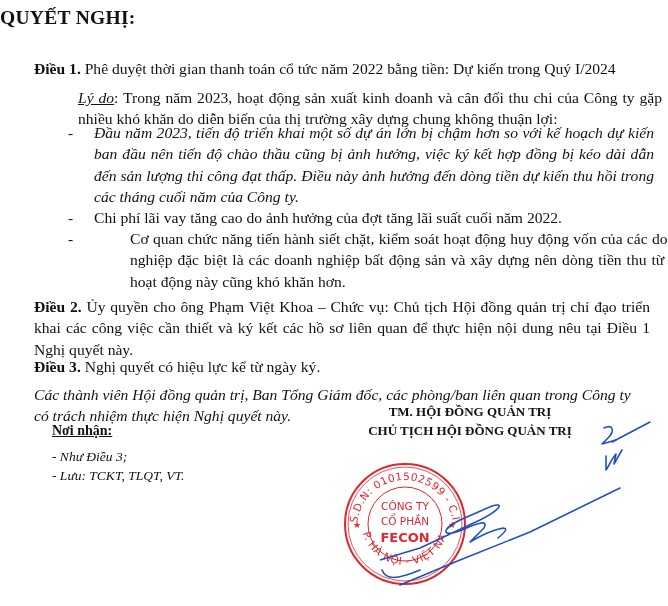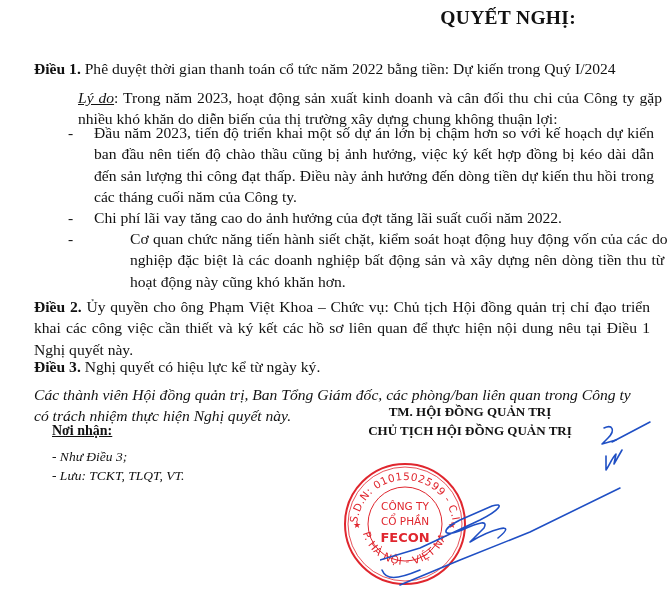--- a/index.html
+++ b/index.html
@@ -5,21 +5,21 @@
     html, body { margin: 0; padding: 0; background: #ffffff; }
     body {
       width: 668px; height: 606px; position: relative; overflow: hidden;
       font-family: "Liberation Serif", "DejaVu Serif", serif;
       color: #111111;
       font-size: 15.6px;
       line-height: 21.3px;
     }
     .page { position: absolute; left: 0; top: 0; width: 668px; height: 606px; }
     .title {
-      position: absolute; top: 7px; left: 0; width: 576px; text-align: right;
+      position: absolute; top: 7px; left: 0; width: 576px; text-align: left;
       font-weight: bold; font-size: 19.5px; letter-spacing: 0.3px;
     }
     .p { position: absolute; left: 26px; width: 632px; margin: 8px; }
     .b { font-weight: bold; }
     .u-it { font-style: italic; text-decoration: underline; }
     .indent { left: 70px; width: 584px; }
     .bullet { position: absolute; left: 68px; width: 600px; }
     .bullet .dash { position: absolute; left: 0; top: 0; width: 20px; }
     .bullet .text { position: absolute; left: 26px; width: 560px; }
     .recipients { position: absolute; left: 52px; top: 420px; width: 260px; }
@@ -46,21 +46,21 @@
   <p class="p" style="top:50px;">
     <span class="b">Điều 1.</span><span> Phê duyệt thời gian thanh toán cổ tức năm 2022 bằng tiền: Dự kiến trong Quý I/2024</span>
   </p>
 
   <p class="p indent" style="top:79px; text-align:justify;">
     <span class="u-it">Lý do</span><span>: Trong năm 2023, hoạt động sản xuất kinh doanh và cân đối thu chi của Công ty gặp nhiều khó khăn do diễn biến của thị trường xây dựng chung không thuận lợi:</span>
   </p>
 
   <div class="bullet" style="top:122px;">
     <span class="dash">-</span>
-    <span class="text" style="text-align:justify;">Đầu năm 2023, tiến độ triển khai một số dự án lớn bị chậm hơn so với kế hoạch dự kiến ban đầu nên tiến độ chào thầu cũng bị ảnh hưởng, việc ký kết hợp đồng bị kéo dài dẫn đến sản lượng thi công đạt thấp. Điều này ảnh hưởng đến dòng tiền dự kiến thu hồi trong các tháng cuối năm của Công ty.</span>
+    <span class="text" style="text-align:justify;font-style:italic;">Đầu năm 2023, tiến độ triển khai một số dự án lớn bị chậm hơn so với kế hoạch dự kiến ban đầu nên tiến độ chào thầu cũng bị ảnh hưởng, việc ký kết hợp đồng bị kéo dài dẫn đến sản lượng thi công đạt thấp. Điều này ảnh hưởng đến dòng tiền dự kiến thu hồi trong các tháng cuối năm của Công ty.</span>
   </div>
 
   <div class="bullet" style="top:207px;">
     <span class="dash">-</span>
     <span class="text">Chi phí lãi vay tăng cao do ảnh hưởng của đợt tăng lãi suất cuối năm 2022.</span>
   </div>
 
   <div class="bullet" style="top:228px;">
     <span class="dash">-</span>
     <span class="text" style="text-align:justify;margin-left:36px;">Cơ quan chức năng tiến hành siết chặt, kiểm soát hoạt động huy động vốn của các doanh nghiệp đặc biệt là các doanh nghiệp bất động sản và xây dựng nên dòng tiền thu từ các hoạt động này cũng khó khăn hơn.</span>

